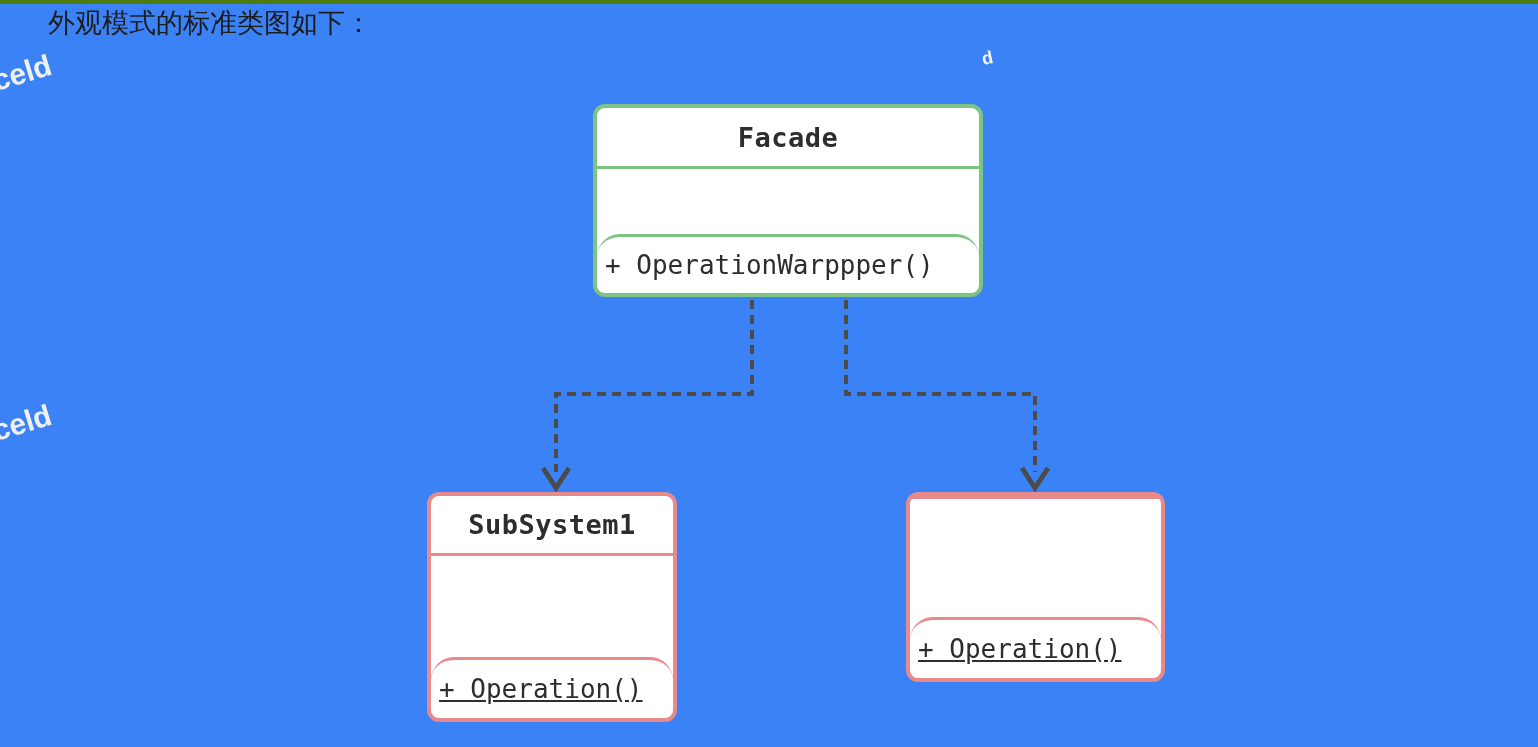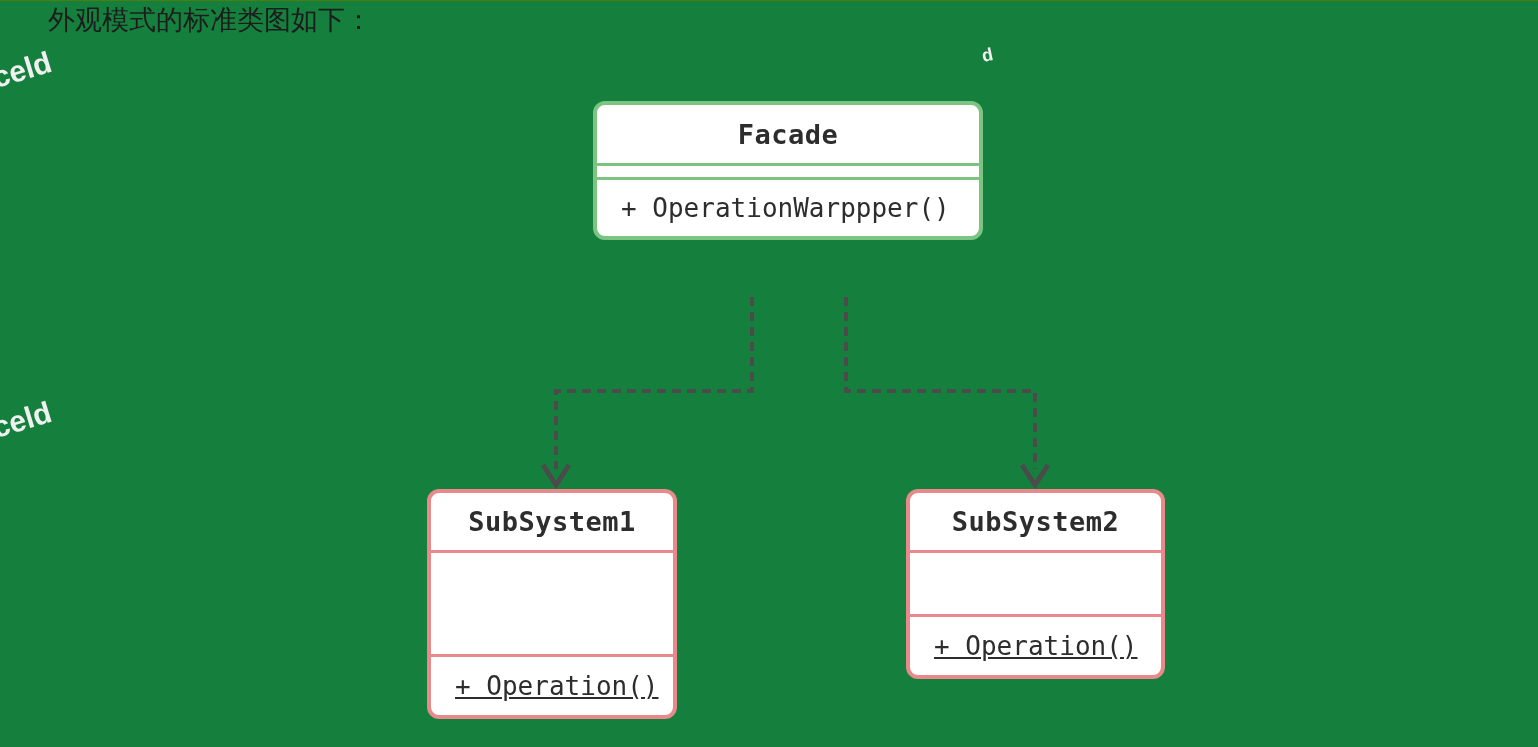--- a/index.html
+++ b/index.html
@@ -1,23 +1,23 @@
 <!DOCTYPE html>
 <html><head>
 <meta charset="utf-8">
 <style>
   * { margin: 0; padding: 0; box-sizing: border-box; }
   html, body { background: #ffffff; }
   .canvas {
     position: relative;
     width: 1538px;
     height: 747px;
-    background: #15803d;
+    background: #3b82f6;
     overflow: hidden;
-    border-top: 1px solid #4d7c0f;
+    border-top: 4px solid #4d7c0f;
     font-family: "DejaVu Sans Mono", "Liberation Mono", monospace;
     text-align: center;
   }
   .heading {
     position: absolute;
     left: 48px;
     top: 1px;
     font-family: "Liberation Sans", "DejaVu Sans", sans-serif;
     font-size: 27px;
     font-weight: 500;
@@ -45,21 +45,21 @@
   .uml-class {
     position: absolute;
     background: #ffffff;
     border: 4px solid var(--bc);
     border-radius: 12px;
     display: flex;
     flex-direction: column;
   }
   .uml-class.green { --bc: #7dc483; }
   .uml-class.red   { --bc: #e8898b; }
-  .box-facade    { left: 593px; top: 100px; width: 390px; height: 139px; }
+  .box-facade    { left: 593px; top: 100px; width: 390px; height: 193px; }
   .box-sub1      { left: 427px; top: 488px; width: 250px; height: 230px; }
   .box-sub2      { left: 906px; top: 488px; width: 259px; height: 190px; }
   .uml-head {
     flex: 0 0 58px;
     display: flex;
     align-items: center;
     justify-content: center;
     font-weight: bold;
     font-size: 27px;
     color: #2d2d2d;
@@ -68,24 +68,25 @@
   .box-sub1 .uml-head, .box-sub2 .uml-head { flex-basis: 57px; }
   .uml-attrs {
     flex: 1 1 auto;
     border-top: 3px solid var(--bc);
   }
   .uml-meth {
     flex: 0 0 59px;
     border-top: 3px solid var(--bc);
     display: flex;
     align-items: center;
-    padding-left: 24px;
+    padding-left: 8px;
     font-size: 26px;
     color: #2d2d2d;
     white-space: nowrap;
+    border-radius: 23px;
   }
   .box-sub1 .uml-meth, .box-sub2 .uml-meth { flex-basis: 61px; text-decoration: underline; }
   .connectors {
     position: absolute;
     left: 0; top: 0;
     width: 1538px;
     height: 747px;
     pointer-events: none;
   }
   .dep-path {
@@ -125,18 +126,17 @@
     <div class="uml-meth">+ OperationWarppper()</div>
   </div>
 
   <div class="uml-class red box-sub1">
     <div class="uml-head">SubSystem1</div>
     <div class="uml-attrs"></div>
     <div class="uml-meth">+ Operation()</div>
   </div>
 
   <div class="uml-class red box-sub2">
-    <div class="uml-head">SubSystem2</div>
     <div class="uml-attrs"></div>
     <div class="uml-meth">+ Operation()</div>
   </div>
 
 </div>
 
 </body></html>

